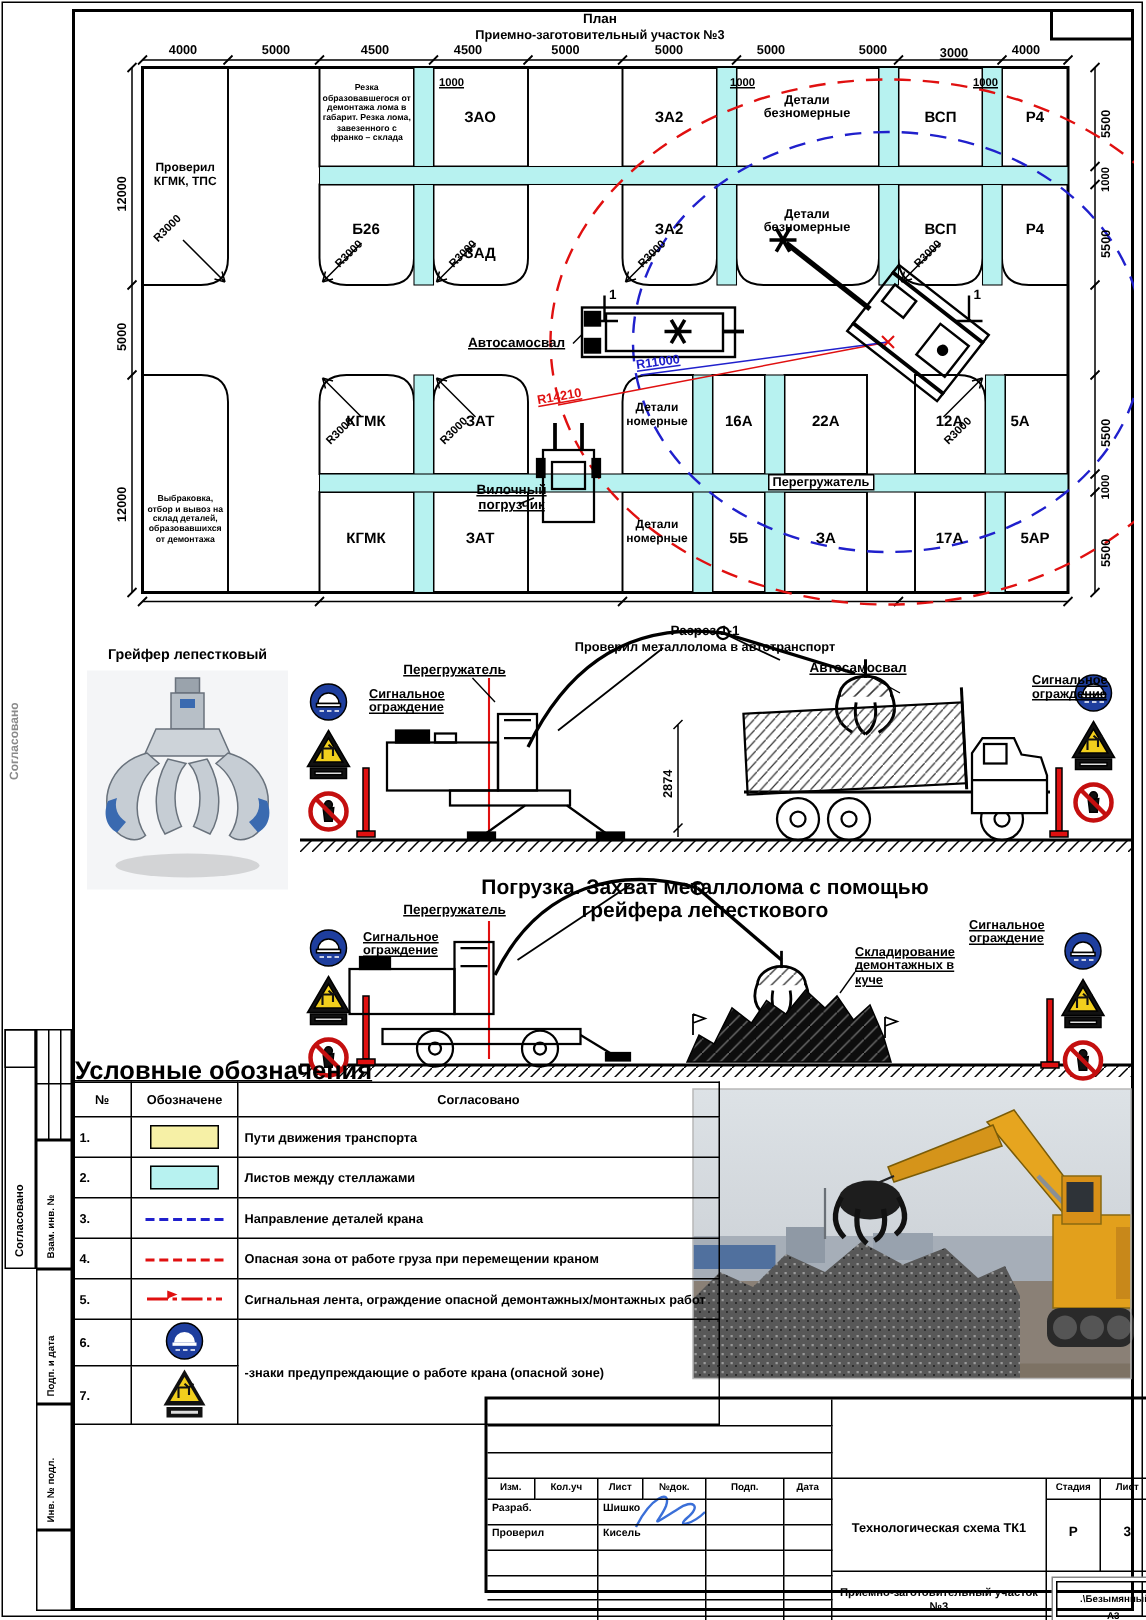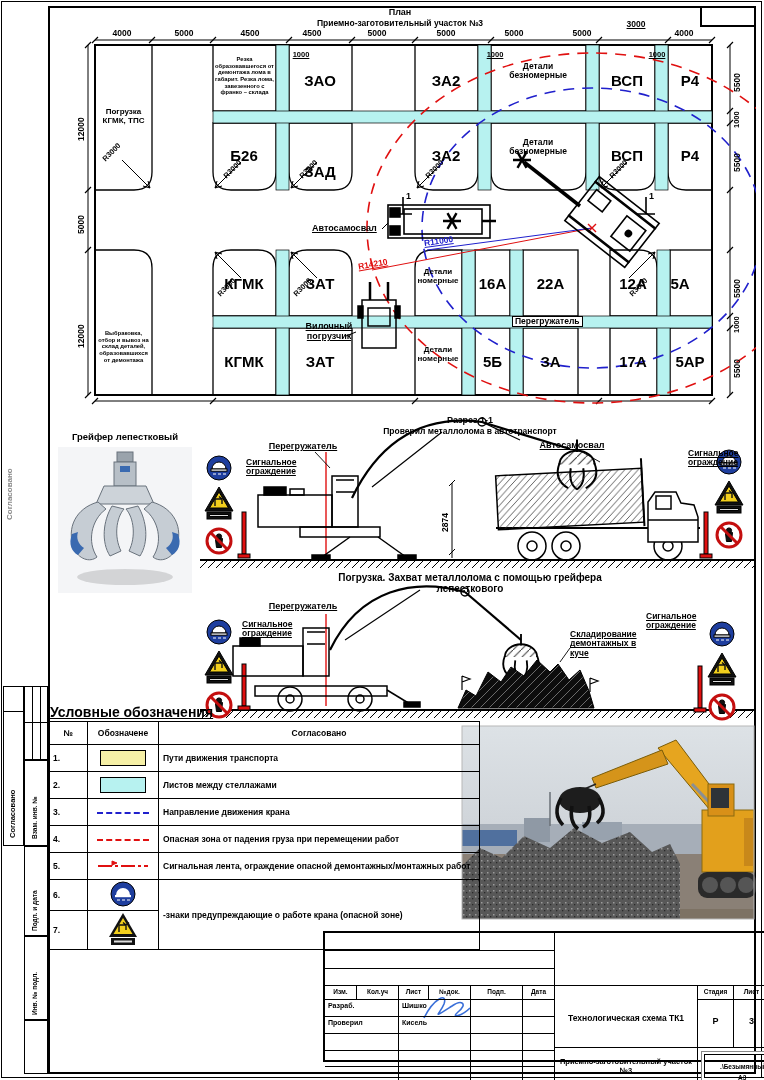--- a/index.html
+++ b/index.html
@@ -5,21 +5,21 @@
   html,body{margin:0;padding:0;background:#e8e8e8;}
   #sheet{position:relative;width:764px;height:1080px;background:#fff;overflow:hidden;
          font-family:"Liberation Sans",sans-serif;}
   .t{position:absolute;font:bold 9px "Liberation Sans",sans-serif;color:#000;line-height:1.1;white-space:nowrap;}
   .c{text-align:center;white-space:normal;}
   .u{text-decoration:underline;}
   .rot{transform:rotate(-90deg);transform-origin:left top;}
   .r45{transform:rotate(-45deg);transform-origin:left bottom;font-size:7.5px;}
   .dim{font-size:8.5px;}
   .note{font-size:5.8px;font-weight:bold;white-space:normal;text-align:center;line-height:1.15;}
-  .cell{font-size:15px;}
+  .cell{font-size:10px;}
   .box{position:absolute;border:1px solid #000;box-sizing:border-box;}
   .thick{border-width:2px;}
   
   #legend{position:absolute;left:48px;top:721px;border-collapse:collapse;}
   #legend td,#legend th{border:1.5px solid #000;font:bold 8.5px "Liberation Sans",sans-serif;padding:1px 4px;}
   #legend th{height:20px;}
   #legend td{height:24px;}
   .sym{text-align:center;}
   .swatch{display:inline-block;width:44px;height:14px;border:1px solid #000;vertical-align:middle;}
   .dashline{display:inline-block;width:52px;height:0;border-top:2.5px dashed #2020cc;vertical-align:middle;}
@@ -354,36 +354,36 @@
   <div class="t c" style="left:260px;top:19px;width:280px;font-size:8.5px;">Приемно-заготовительный участок №3</div>
 
   <div class="t dim c" style="left:97px;top:29px;width:50px;">4000</div>
   <div class="t dim c" style="left:159px;top:29px;width:50px;">5000</div>
   <div class="t dim c" style="left:225px;top:29px;width:50px;">4500</div>
   <div class="t dim c" style="left:287px;top:29px;width:50px;">4500</div>
   <div class="t dim c" style="left:352px;top:29px;width:50px;">5000</div>
   <div class="t dim c" style="left:421px;top:29px;width:50px;">5000</div>
   <div class="t dim c" style="left:489px;top:29px;width:50px;">5000</div>
   <div class="t dim c" style="left:557px;top:29px;width:50px;">5000</div>
-  <div class="t dim c" style="left:611px;top:20px;width:50px;text-decoration:underline;">3000</div>
+  <div class="t dim c" style="left:611px;top:31px;width:50px;text-decoration:underline;">3000</div>
   <div class="t dim c" style="left:659px;top:29px;width:50px;">4000</div>
   <div class="t dim c u" style="left:282px;top:51px;width:38px;font-size:7.5px;">1000</div>
   <div class="t dim c u" style="left:476px;top:51px;width:38px;font-size:7.5px;">1000</div>
   <div class="t dim c u" style="left:638px;top:51px;width:38px;font-size:7.5px;">1000</div>
   <div class="t dim rot" style="left:77px;top:141px;">12000</div>
   <div class="t dim rot" style="left:77px;top:234px;">5000</div>
   <div class="t dim rot" style="left:77px;top:348px;">12000</div>
   <div class="t dim rot" style="left:733px;top:92px;">5500</div>
   <div class="t dim rot" style="left:733px;top:128px;font-size:7.5px;">1000</div>
   <div class="t dim rot" style="left:733px;top:172px;">5500</div>
   <div class="t dim rot" style="left:733px;top:298px;">5500</div>
   <div class="t dim rot" style="left:733px;top:333px;font-size:7.5px;">1000</div>
   <div class="t dim rot" style="left:733px;top:378px;">5500</div>
 
-  <div class="t c" style="left:97px;top:108px;width:53px;font-size:8px;">Погрузка КГМК, ТПС</div>
+  <div class="t c" style="left:97px;top:108px;width:53px;font-size:8px;">Проверил КГМК, ТПС</div>
   <div class="t note" style="left:215px;top:56px;width:59px;">Резка образовавшегося от демонтажа лома в габарит. Резка лома, завезенного с франко – склада</div>
   <div class="t note" style="left:97px;top:330px;width:53px;">Выбраковка, отбор и вывоз на склад деталей, образовавшихся от демонтажа</div>
 
   <div class="t cell c" style="left:295px;top:73px;width:50px;">ЗАО</div>
   <div class="t cell c" style="left:421px;top:73px;width:50px;">ЗА2</div>
   <div class="t c" style="left:498px;top:62px;width:80px;font-size:8.5px;">Детали безномерные</div>
   <div class="t cell c" style="left:602px;top:73px;width:50px;">ВСП</div>
   <div class="t cell c" style="left:668px;top:73px;width:44px;">Р4</div>
   <div class="t cell c" style="left:219px;top:148px;width:50px;">Б26</div>
   <div class="t cell c" style="left:295px;top:164px;width:50px;">ЗАД</div>
@@ -400,21 +400,21 @@
   <div class="t cell c" style="left:670px;top:276px;width:20px;">5А</div>
   <div class="t cell c" style="left:219px;top:354px;width:50px;">КГМК</div>
   <div class="t cell c" style="left:295px;top:354px;width:50px;">ЗАТ</div>
   <div class="t c" style="left:411px;top:346px;width:54px;font-size:8px;">Детали номерные</div>
   <div class="t cell c" style="left:470px;top:354px;width:45px;">5Б</div>
   <div class="t cell c" style="left:523px;top:354px;width:55px;">ЗА</div>
   <div class="t cell c" style="left:609px;top:354px;width:48px;">17А</div>
   <div class="t cell c" style="left:668px;top:354px;width:44px;">5АР</div>
 
   <div class="t u" style="left:312px;top:224px;">Автосамосвал</div>
-  <div class="t c u" style="left:300px;top:322px;width:58px;">Вилочный погрузчик</div>
+  <div class="t c u" style="left:312px;top:322px;width:58px;">Вилочный погрузчик</div>
   <div class="t" style="left:512px;top:316px;background:#fff;padding:0 2px;border:0.5px solid #000;font-size:8.5px;">Перегружатель</div>
 
   <div class="t r45" style="left:107px;top:155px;">R3000</div>
   <div class="t r45" style="left:228px;top:172px;">R3000</div>
   <div class="t r45" style="left:304px;top:172px;">R3000</div>
   <div class="t r45" style="left:430px;top:172px;">R3000</div>
   <div class="t r45" style="left:614px;top:172px;">R3000</div>
   <div class="t r45" style="left:222px;top:290px;">R3000</div>
   <div class="t r45" style="left:298px;top:290px;">R3000</div>
   <div class="t r45" style="left:634px;top:290px;">R3000</div>
@@ -423,56 +423,56 @@
   <div class="t" style="left:406px;top:192px;">1</div>
   <div class="t" style="left:649px;top:192px;">1</div>
 
   <div class="t c" style="left:330px;top:416px;width:280px;">Разрез 1-1</div>
   <div class="t c" style="left:330px;top:427px;width:280px;font-size:8.5px;">Проверил металлолома в автотранспорт</div>
   <div class="t c u" style="left:258px;top:442px;width:90px;">Перегружатель</div>
   <div class="t u" style="left:246px;top:458px;width:64px;white-space:normal;font-size:8.5px;">Сигнальное ограждение</div>
   <div class="t c u" style="left:522px;top:441px;width:100px;">Автосамосвал</div>
   <div class="t u" style="left:688px;top:449px;width:64px;white-space:normal;font-size:8.5px;">Сигнальное ограждение</div>
   <div class="t rot dim" style="left:441px;top:532px;">2874</div>
-  <div class="t c" style="left:320px;top:572px;width:300px;font-size:10px;">Погрузка. Захват металлолома с помощью грейфера лепесткового</div>
+  <div class="t c" style="left:320px;top:584px;width:300px;font-size:14px;">Погрузка. Захват металлолома с помощью грейфера лепесткового</div>
 
   <div class="t c u" style="left:258px;top:602px;width:90px;">Перегружатель</div>
   <div class="t u" style="left:242px;top:620px;width:64px;white-space:normal;font-size:8.5px;">Сигнальное ограждение</div>
   <div class="t u" style="left:570px;top:630px;width:78px;white-space:normal;font-size:8.5px;">Складирование демонтажных в куче</div>
   <div class="t u" style="left:646px;top:612px;width:64px;white-space:normal;font-size:8.5px;">Сигнальное ограждение</div>
 
   <div class="t c" style="left:58px;top:432px;width:134px;font-size:9.5px;">Грейфер лепестковый</div>
 
-  <div class="t u" style="left:50px;top:705px;font-size:14px;">Условные обозначения</div>
+  <div class="t u" style="left:50px;top:705px;font-size:17px;">Условные обозначения</div>
   <table id="legend">
     <tbody>
         <tr>
       <th style="width:30px;">№</th>
       <th style="width:62px;">Обозначене</th>
       <th style="width:312px;">Согласовано</th>
     </tr>
     <tr>
       <td>1.</td>
       <td class="sym"><span class="swatch" style="background:#f6f0a6;"></span></td>
       <td>Пути движения транспорта</td>
     </tr>
     <tr>
       <td>2.</td>
       <td class="sym"><span class="swatch" style="background:#b7f2f0;"></span></td>
       <td>Листов между стеллажами</td>
     </tr>
     <tr>
       <td>3.</td>
       <td class="sym"><span class="dashline"></span></td>
-      <td>Направление движения крана</td>
+      <td>Направление деталей крана</td>
     </tr>
     <tr>
       <td>4.</td>
       <td class="sym"><span class="dashline dashred"></span></td>
-      <td>Опасная зона от падения груза при перемещении работ</td>
+      <td>Опасная зона от работе груза при перемещении краном</td>
     </tr>
     <tr>
       <td>5.</td>
       <td class="sym">
         <svg width="54" height="12">
           <path d="M2,7 H52" stroke="#e01010" stroke-width="2" stroke-dasharray="14 3 3 3"></path>
           <path d="M16,7 V2 l5,2 -5,2" stroke="#e01010" stroke-width="1" fill="#e01010"></path>
         </svg>
       </td>
       <td>Сигнальная лента, ограждение опасной демонтажных/монтажных работ</td>

